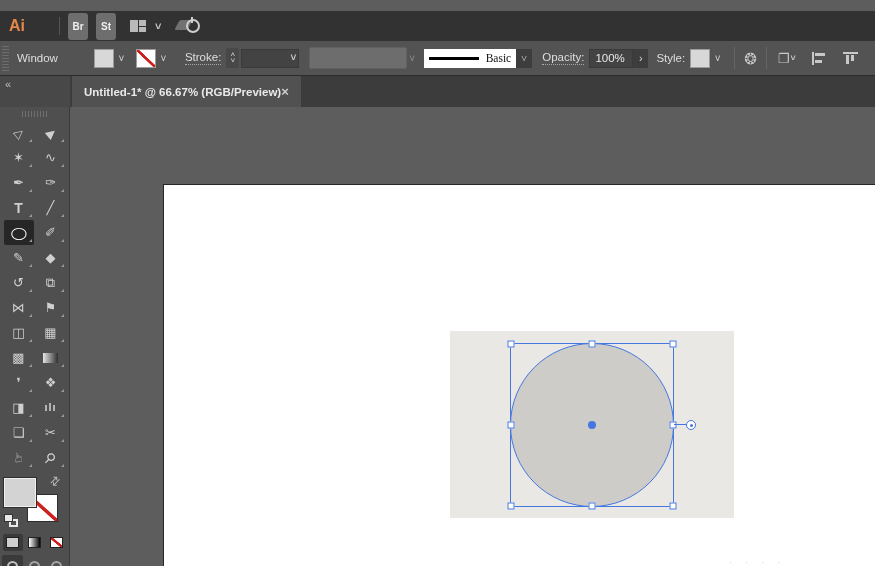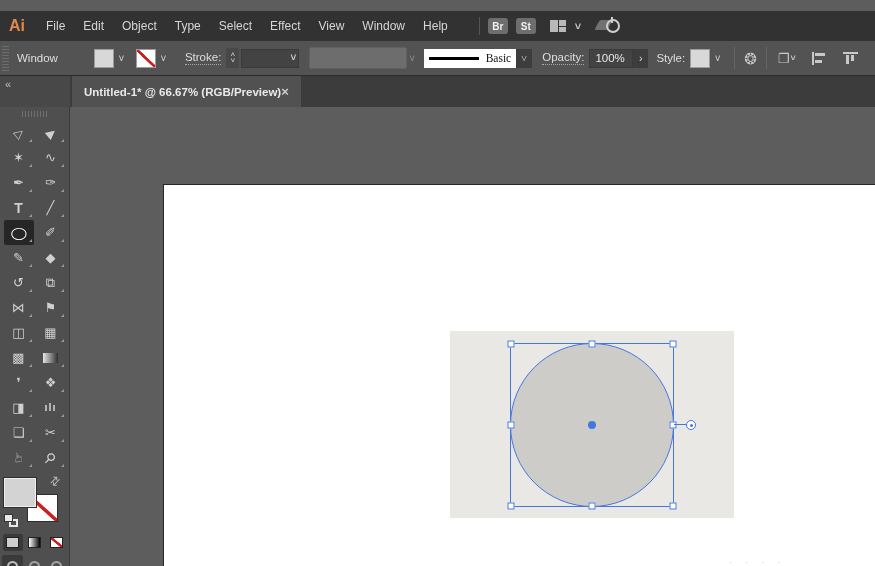--- a/index.html
+++ b/index.html
@@ -12,21 +12,21 @@
   .app{width:875px;height:566px;display:flex;flex-direction:column;margin-top:11px;}
 
   
   .menubar{height:30px;background:var(--menubar-bg,#323232);display:flex;align-items:center;
     color:#d6d6d6;font-size:12px;flex:0 0 auto;}
   .logo{color:var(--logo-orange,#e2884b);font-weight:bold;font-size:16px;padding:0 12px 0 9px;}
   .menus{display:flex;align-items:center;height:100%;}
   .menu-item{padding:0 9px;line-height:30px;cursor:default;}
   .mb-right{display:flex;align-items:center;margin-left:22px;gap:8px;}
   .mb-sep{width:1px;height:18px;background:#555;}
-  .sq-btn{width:20px;height:16px;background:#6e6e6e;color:#efefef;border:none;border-radius:3px;
+  .sq-btn{width:20px;height:27px;background:#6e6e6e;color:#efefef;border:none;border-radius:3px;
     font-size:10px;font-weight:bold;font-family:inherit;display:flex;align-items:center;justify-content:center;padding:0;}
   .ws-icon{width:17px;height:13px;display:grid;grid-template-columns:8px 7px;grid-template-rows:6px 5px;gap:1px;margin-left:6px;}
   .ws-icon i{background:#b9b9b9;display:block;}
   .ws-icon i:first-child{grid-row:1/3;}
   .chev{color:#c7c7c7;font-size:11px;font-weight:bold;line-height:1;}
   .gpu-icon{position:relative;width:24px;height:18px;margin-left:8px;}
   .gpu-wedge{position:absolute;left:0;top:3px;width:13px;height:10px;background:#7d7d7d;
     transform:skewX(-28deg);border-radius:2px;opacity:.85;}
   .gpu-power{position:absolute;right:1px;top:2px;width:10px;height:10px;border:2px solid #cfcfcf;border-radius:50%;}
   .gpu-power::after{content:"";position:absolute;left:3px;top:-4px;width:2px;height:6px;background:#cfcfcf;}
@@ -156,31 +156,20 @@
     background:var(--accent,#4577e0);}
   .faint-dots{position:absolute;left:565px;top:372px;color:rgba(60,60,60,.18);font-size:10px;letter-spacing:5px;}
 </style>
 </head>
 <body>
 
 <div class="app">
 
   <div class="menubar">
     <span class="logo">Ai</span>
-    <nav class="menus">
-        <span class="menu-item">File</span>
-        <span class="menu-item">Edit</span>
-        <span class="menu-item">Object</span>
-        <span class="menu-item">Type</span>
-        <span class="menu-item">Select</span>
-        <span class="menu-item">Effect</span>
-        <span class="menu-item">View</span>
-        <span class="menu-item">Window</span>
-        <span class="menu-item">Help</span>
-      </nav>
     <div class="mb-right">
       <span class="mb-sep"></span>
       <button class="sq-btn">Br</button>
       <button class="sq-btn">St</button>
       <span class="ws-icon">
           <i></i>
           <i></i>
           <i></i>
         </span>
       <span class="chev">˅</span>

